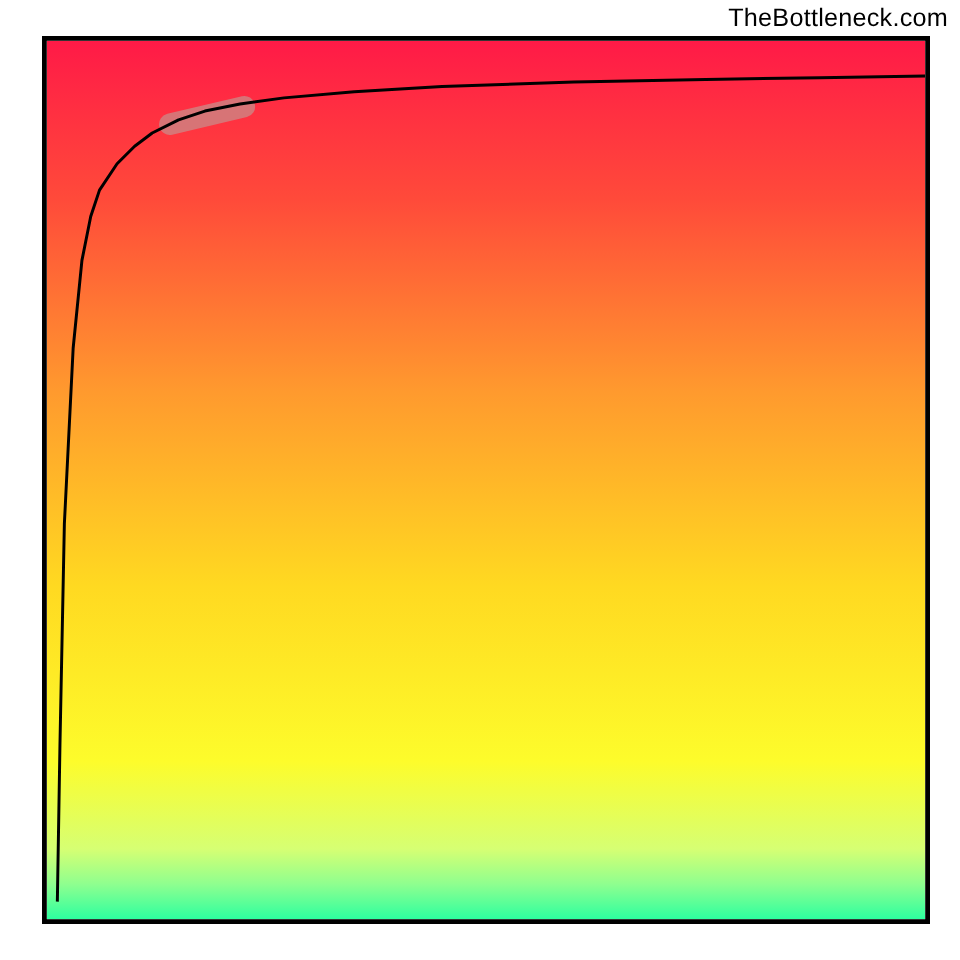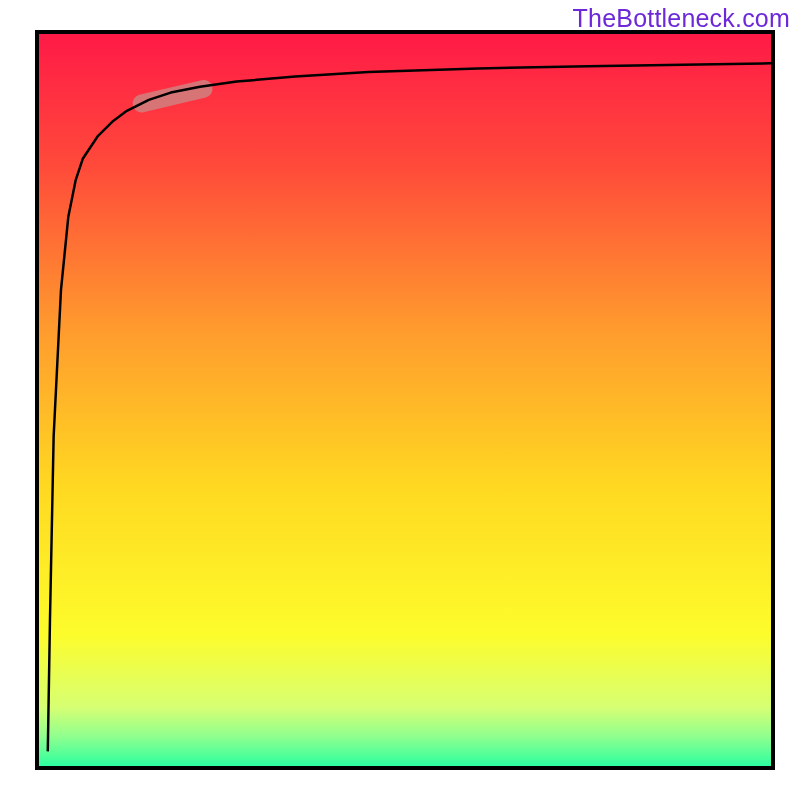--- a/index.html
+++ b/index.html
@@ -13,22 +13,22 @@
   }
   .frame {
     position: relative;
     width: 800px;
     height: 800px;
   }
   .watermark {
     position: absolute;
     top: 4px;
     right: 10px;
-    font-size: 25px;
-    color: #6d28d9;
+    font-size: 21px;
+    color: #000000;
     letter-spacing: 0.2px;
     z-index: 20;
   }
   .plot-area {
     position: absolute;
     left: 35px;
     top: 30px;
     width: 740px;
     height: 740px;
     border: 4px solid #000;

